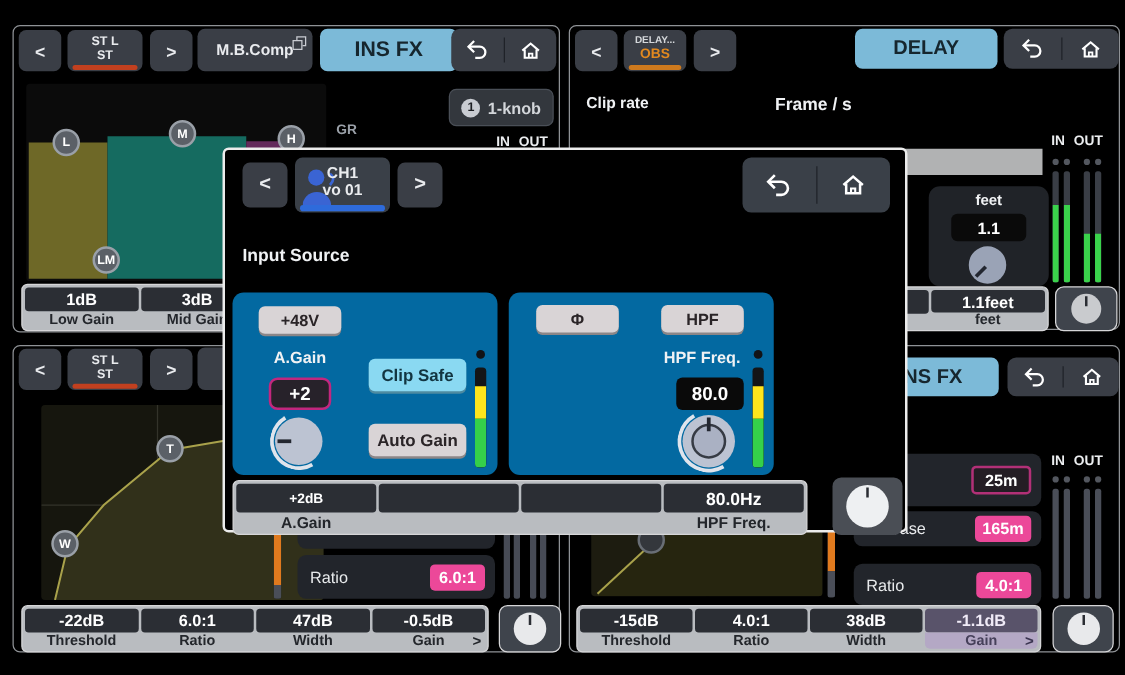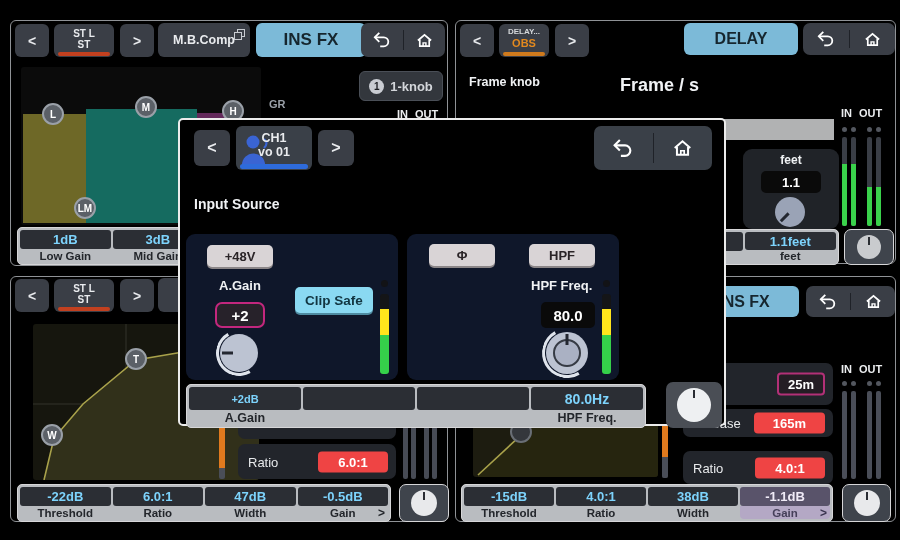--- a/index.html
+++ b/index.html
@@ -17,46 +17,46 @@
   .navright{position:absolute;background:#3a3e46;border-radius:7px;display:flex;align-items:center;}
   .icn{flex:1;display:flex;align-items:center;justify-content:center;}
   .vdiv{width:1px;align-self:stretch;background:#1f2228;margin:7px 0;}
   .copyic{position:absolute;width:6px;height:6px;border:1px solid #c9ccd2;}
   .copyic::before{content:"";position:absolute;left:-4px;top:2px;width:6px;height:6px;border:1px solid #c9ccd2;background:#3a3e46;}
   .disp{position:absolute;border-radius:3px;overflow:hidden;}
   .bandknob{position:absolute;width:22px;height:22px;border-radius:50%;background:#5b6067;border:2px solid #9aa0a8;
             color:#fff;font-weight:bold;font-size:10px;display:flex;align-items:center;justify-content:center;box-sizing:border-box;}
   .rowpanel{position:absolute;background:#22252b;border-radius:7px;}
   .rowlabel{position:absolute;left:10px;top:50%;transform:translateY(-50%);color:#e8eaec;font-size:13px;}
-  .rowval{position:absolute;right:8px;top:50%;transform:translateY(-50%);background:#ef4444;border-radius:4px;
-          color:#fff;font-weight:bold;font-size:13px;padding:3px 19px;min-width:32px;text-align:center;}
+  .rowval{position:absolute;right:8px;top:50%;transform:translateY(-50%);background:#ec4899;border-radius:4px;
+          color:#fff;font-weight:bold;font-size:13px;padding:3px 6px;min-width:32px;text-align:center;}
   .mtrack{position:absolute;background:#4a4e58;border-radius:2px;overflow:hidden;}
   .mgreen{position:absolute;left:0;right:0;bottom:0;background:#3ad24b;}
   .mdot{position:absolute;width:5px;height:5px;border-radius:50%;background:#53575f;}
   .inout{position:absolute;display:flex;gap:7px;color:#eceef0;font-weight:bold;font-size:11px;}
   .bbar{position:absolute;background:#b9bcc0;border:1px solid #d6d6d8;border-radius:5px;padding:2px;
         display:flex;gap:2px;box-sizing:border-box;}
   .bcell{flex:1;display:flex;flex-direction:column;min-width:0;}
-  .bval{height:19px;background:#2b2e34;border-radius:3px;color:#7dd3fc;font-weight:bold;font-size:13px;
+  .bval{height:19px;background:#2b2e34;border-radius:3px;color:#ffffff;font-weight:bold;font-size:13px;
         display:flex;align-items:center;justify-content:center;white-space:nowrap;}
   .blab{flex:1;color:#23262b;font-weight:bold;font-size:11.5px;display:flex;align-items:center;justify-content:center;position:relative;}
   .gchev{position:absolute;right:3px;font-weight:bold;font-size:12px;}
   .hl .bval{background:#59536a;color:#f0ebf7;}
   .hl .blab{background:#b4a8c5;border-radius:0 0 4px 4px;color:#46405a;}
   .knobbox{position:absolute;background:#3f444c;border:1px solid #d6d6d8;border-radius:7px;
            display:flex;align-items:center;justify-content:center;box-sizing:border-box;}
   .knobcirc{border-radius:50%;background:#e8e9eb;position:relative;}
   .knobcirc::after{content:"";position:absolute;left:50%;top:2px;width:2px;height:8px;background:#2a2d33;transform:translateX(-50%);}
   .bigknob{border-radius:50%;background:#bcc3d2;position:relative;}
   .bigknob::after{content:"";position:absolute;left:50%;top:2px;width:3px;height:11px;background:#232730;transform:translateX(-50%);}
   .arcw{position:absolute;inset:-4px;border:3px solid transparent;border-left-color:#dfe4ec;border-bottom-color:#dfe4ec;
         border-radius:50%;transform:rotate(15deg);}
   .lightbtn{position:absolute;background:#d9d4d6;color:#2a2427;border-radius:5px;font-weight:bold;
             display:flex;align-items:center;justify-content:center;box-shadow:0 2px 0 #8b8688;}
-  .pnl{position:absolute;background:#0f172a;border-radius:9px;}
+  .pnl{position:absolute;background:#0369a1;border-radius:9px;}
   .wlabel{position:absolute;color:#f0f2f4;font-weight:bold;font-size:13px;white-space:nowrap;}
   .blkval{position:absolute;background:#0a0a0a;border-radius:5px;color:#fff;font-weight:bold;
           display:flex;align-items:center;justify-content:center;}
   .seg{position:absolute;left:0;right:0;}
   svg{display:block;}
 </style>
 </head>
 <body>
 
 <div id="stage">
@@ -173,22 +173,22 @@
       <i class="vdiv"></i>
       <span class="icn">
         <svg width="19" height="17" viewBox="0 0 20 18">
             <path d="M3 9 L10 3 L17 9" stroke="#fff" stroke-width="1.8" fill="none"></path>
             <path d="M5 8 V15 H15 V8" stroke="#fff" stroke-width="1.8" fill="none"></path>
             <path d="M8.5 15 V11.5 H11.5 V15" stroke="#fff" stroke-width="1.5" fill="none"></path>
           </svg>
       </span>
     </div>
 
-    <div class="wlabel" style="left:13px;top:54px;font-size:12.5px;">Frame knob</div>
-    <div class="wlabel" style="left:164px;top:54px;font-size:18px;">Frame / s</div>
+    <div class="wlabel" style="left:13px;top:54px;font-size:12.5px;">Clip rate</div>
+    <div class="wlabel" style="left:164px;top:54px;font-size:14px;">Frame / s</div>
 
     <div class="abs" style="left:160px;top:98px;width:218px;height:21px;background:#b1b2b3;"></div>
 
     <div class="pnl" style="left:287px;top:128px;width:96px;height:80px;background:#202328;">
       <div class="wlabel" style="left:0;right:0;top:4px;text-align:center;font-size:12px;position:absolute;">feet</div>
       <div class="blkval" style="left:18px;top:22px;width:60px;height:22px;font-size:13px;">1.1</div>
       <div class="abs" style="left:32px;top:48px;">
         <span class="bigknob" style="display:block;width:30px;height:30px;background:#9aa3b6;transform:rotate(-135deg);"></span>
       </div>
     </div>
@@ -439,20 +439,21 @@
 
     <div class="pnl" style="left:6px;top:114px;width:212px;height:146px;">
       <div class="lightbtn" style="left:21px;top:11px;width:66px;height:22px;font-size:13px;">+48V</div>
       <div class="wlabel" style="left:33px;top:44px;">A.Gain</div>
       <div class="blkval" style="left:29px;top:68px;width:50px;height:26px;font-size:15px;background:#27222a;border:2px solid #c2277e;border-radius:7px;box-sizing:border-box;">+2</div>
       <div class="abs" style="left:34px;top:100px;width:38px;height:38px;">
         <i class="arcw"></i>
         <span class="bigknob" style="display:block;width:38px;height:38px;transform:rotate(-90deg);"></span>
       </div>
       <div class="lightbtn" style="left:109px;top:53px;width:78px;height:26px;font-size:13.5px;background:#8ad9f2;color:#123541;box-shadow:0 2px 0 #4e8ba1;">Clip Safe</div>
+      <div class="lightbtn" style="left:109px;top:105px;width:78px;height:26px;font-size:13.5px;">Auto Gain</div>
       <i class="mdot" style="left:195px;top:46px;width:7px;height:7px;background:#121316;"></i>
       <div class="mtrack" style="left:194px;top:60px;width:9px;height:80px;background:#141517;border-radius:3px;">
         <i class="seg" style="top:15px;height:26px;background:#ffe51c;"></i>
         <i class="seg" style="top:41px;bottom:0;background:#35d04a;"></i>
       </div>
     </div>
 
     <div class="pnl" style="left:227px;top:114px;width:212px;height:146px;">
       <div class="lightbtn" style="left:22px;top:10px;width:66px;height:22px;font-size:13px;">Φ</div>
       <div class="lightbtn" style="left:122px;top:10px;width:66px;height:22px;font-size:13px;">HPF</div>

